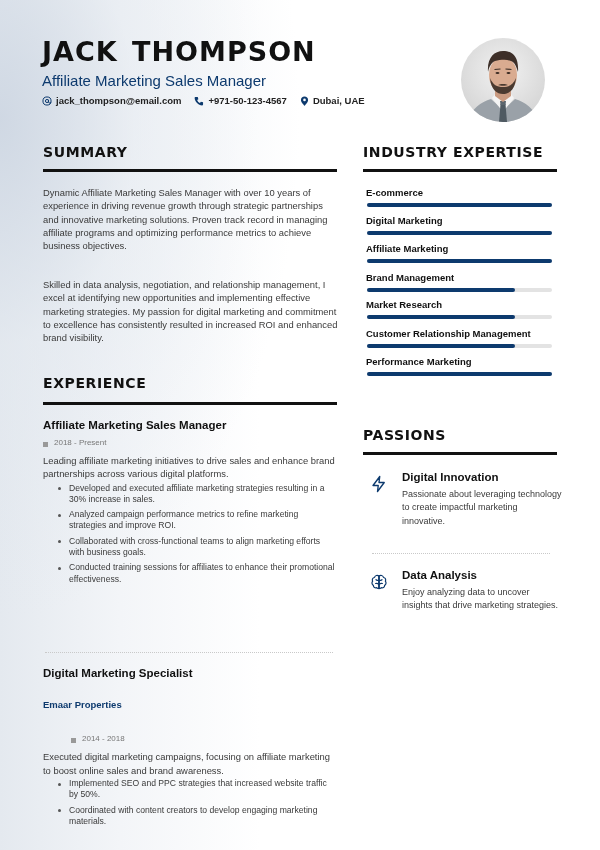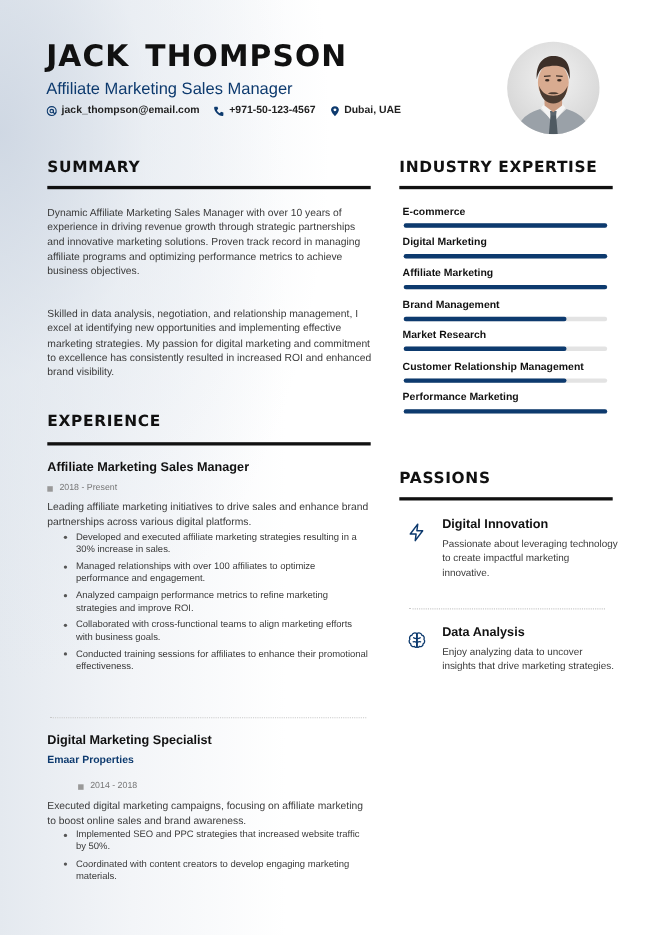--- a/index.html
+++ b/index.html
@@ -120,33 +120,32 @@
 
 <div class="abs" style="left:43px; top:419px; width:296px;">
   <div class="job-title">Affiliate Marketing Sales Manager</div>
   <div class="date" style="margin-top:7px;">
     <span class="sq"></span>
     <span>2018 - Present</span>
   </div>
   <div class="para" style="margin-top:7px;">Leading affiliate marketing initiatives to drive sales and enhance brand partnerships across various digital platforms.</div>
   <ul class="bullets" style="margin-top:2px;">
     <li>Developed and executed affiliate marketing strategies resulting in a 30% increase in sales.</li>
-    <li>Managed relationships with over 100 affiliates to optimize performance and engagement.</li>
     <li>Analyzed campaign performance metrics to refine marketing strategies and improve ROI.</li>
     <li>Collaborated with cross-functional teams to align marketing efforts with business goals.</li>
     <li>Conducted training sessions for affiliates to enhance their promotional effectiveness.</li>
   </ul>
 </div>
 
 <div class="abs dotted" style="left:45px; top:652px; width:288px;"></div>
 
 <div class="abs" style="left:43px; top:667px; width:296px;">
   <div class="job-title">Digital Marketing Specialist</div>
-  <div class="company" style="margin-top:7px;">Emaar Properties</div>
-  <div class="date" style="margin-top:12px;padding-left:28px;">
+  <div class="company" style="margin-top:20px;">Emaar Properties</div>
+  <div class="date" style="margin-top:24px;padding-left:28px;">
     <span class="sq"></span>
     <span>2014 - 2018</span>
   </div>
   <div class="para" style="margin-top:7px; line-height:13.6px;">Executed digital marketing campaigns, focusing on affiliate marketing to boost online sales and brand awareness.</div>
   <ul class="bullets" style="margin-top:1px;">
     <li>Implemented SEO and PPC strategies that increased website traffic by 50%.</li>
     <li>Coordinated with content creators to develop engaging marketing materials.</li>
   </ul>
 </div>
 

